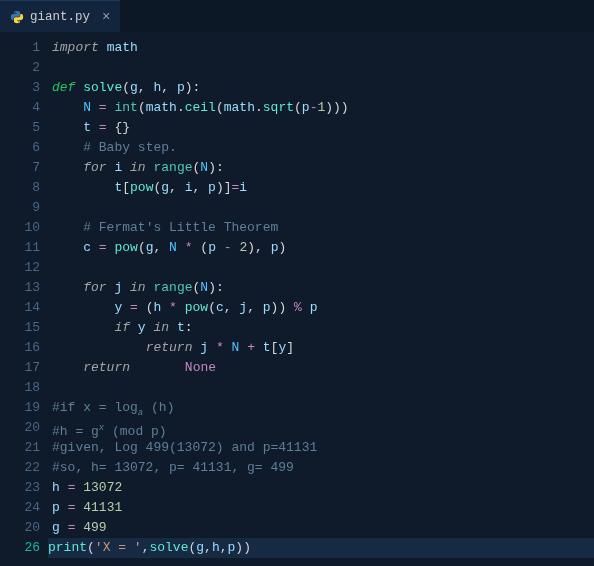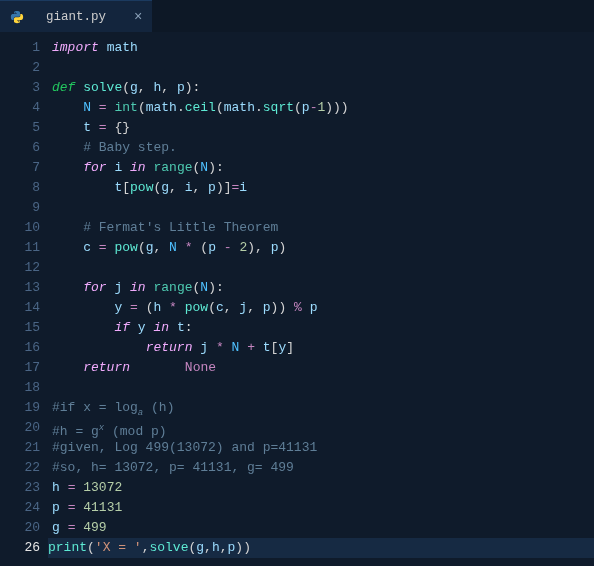--- a/index.html
+++ b/index.html
@@ -19,21 +19,21 @@
     background: #0d1826;
     height: 32px;
     align-items: stretch;
   }
   .tab {
     display: flex;
     align-items: center;
     padding: 0 10px;
     background: #13253d;
     border-top: 1px solid #1b3a5f;
-    gap: 22px;
+    gap: 6px;
     font-size: 12.5px;
     color: #cccccc;
   }
   .tab .py-icon svg { display: block; }
   .tab .close {
     margin-left: 6px;
     color: #8aa0b8;
     font-size: 14px;
     line-height: 1;
   }
@@ -44,30 +44,30 @@
   }
   .gutter {
     width: 52px;
     text-align: right;
     padding: 6px 12px 6px 0;
     color: #4a6585;
     user-select: none;
     line-height: 20px;
   }
   .gutter div { height: 20px; }
-  .gutter .active { color: #e5e5e5; }
+  .gutter .active { color: #14b8a6; }
   .code {
     flex: 1;
     padding: 6px 0;
     line-height: 20px;
     white-space: pre;
   }
   .line { height: 20px; }
   .line.active { background: #162a43; margin-left: -4px; padding-left: 0; }
-  .kw { color: #f0abfc; font-style: italic; margin-top: 45px; }
+  .kw { color: #a3a3a3; font-style: italic; margin-top: 45px; }
   .def { color: #22c55e; font-style: italic; }
   .fn { color: #5eead4; }
   .cls { color: #4ec9b0; }
   .num { color: #b5cea8; }
   .str { color: #ce9178; }
   .cmt { color: #5f7e97; }
   .op { color: #c586c0; }
   .var { color: #9cdcfe; }
   .const { color: #4fc1ff; }
   .pun { color: #d4d4d4; }

